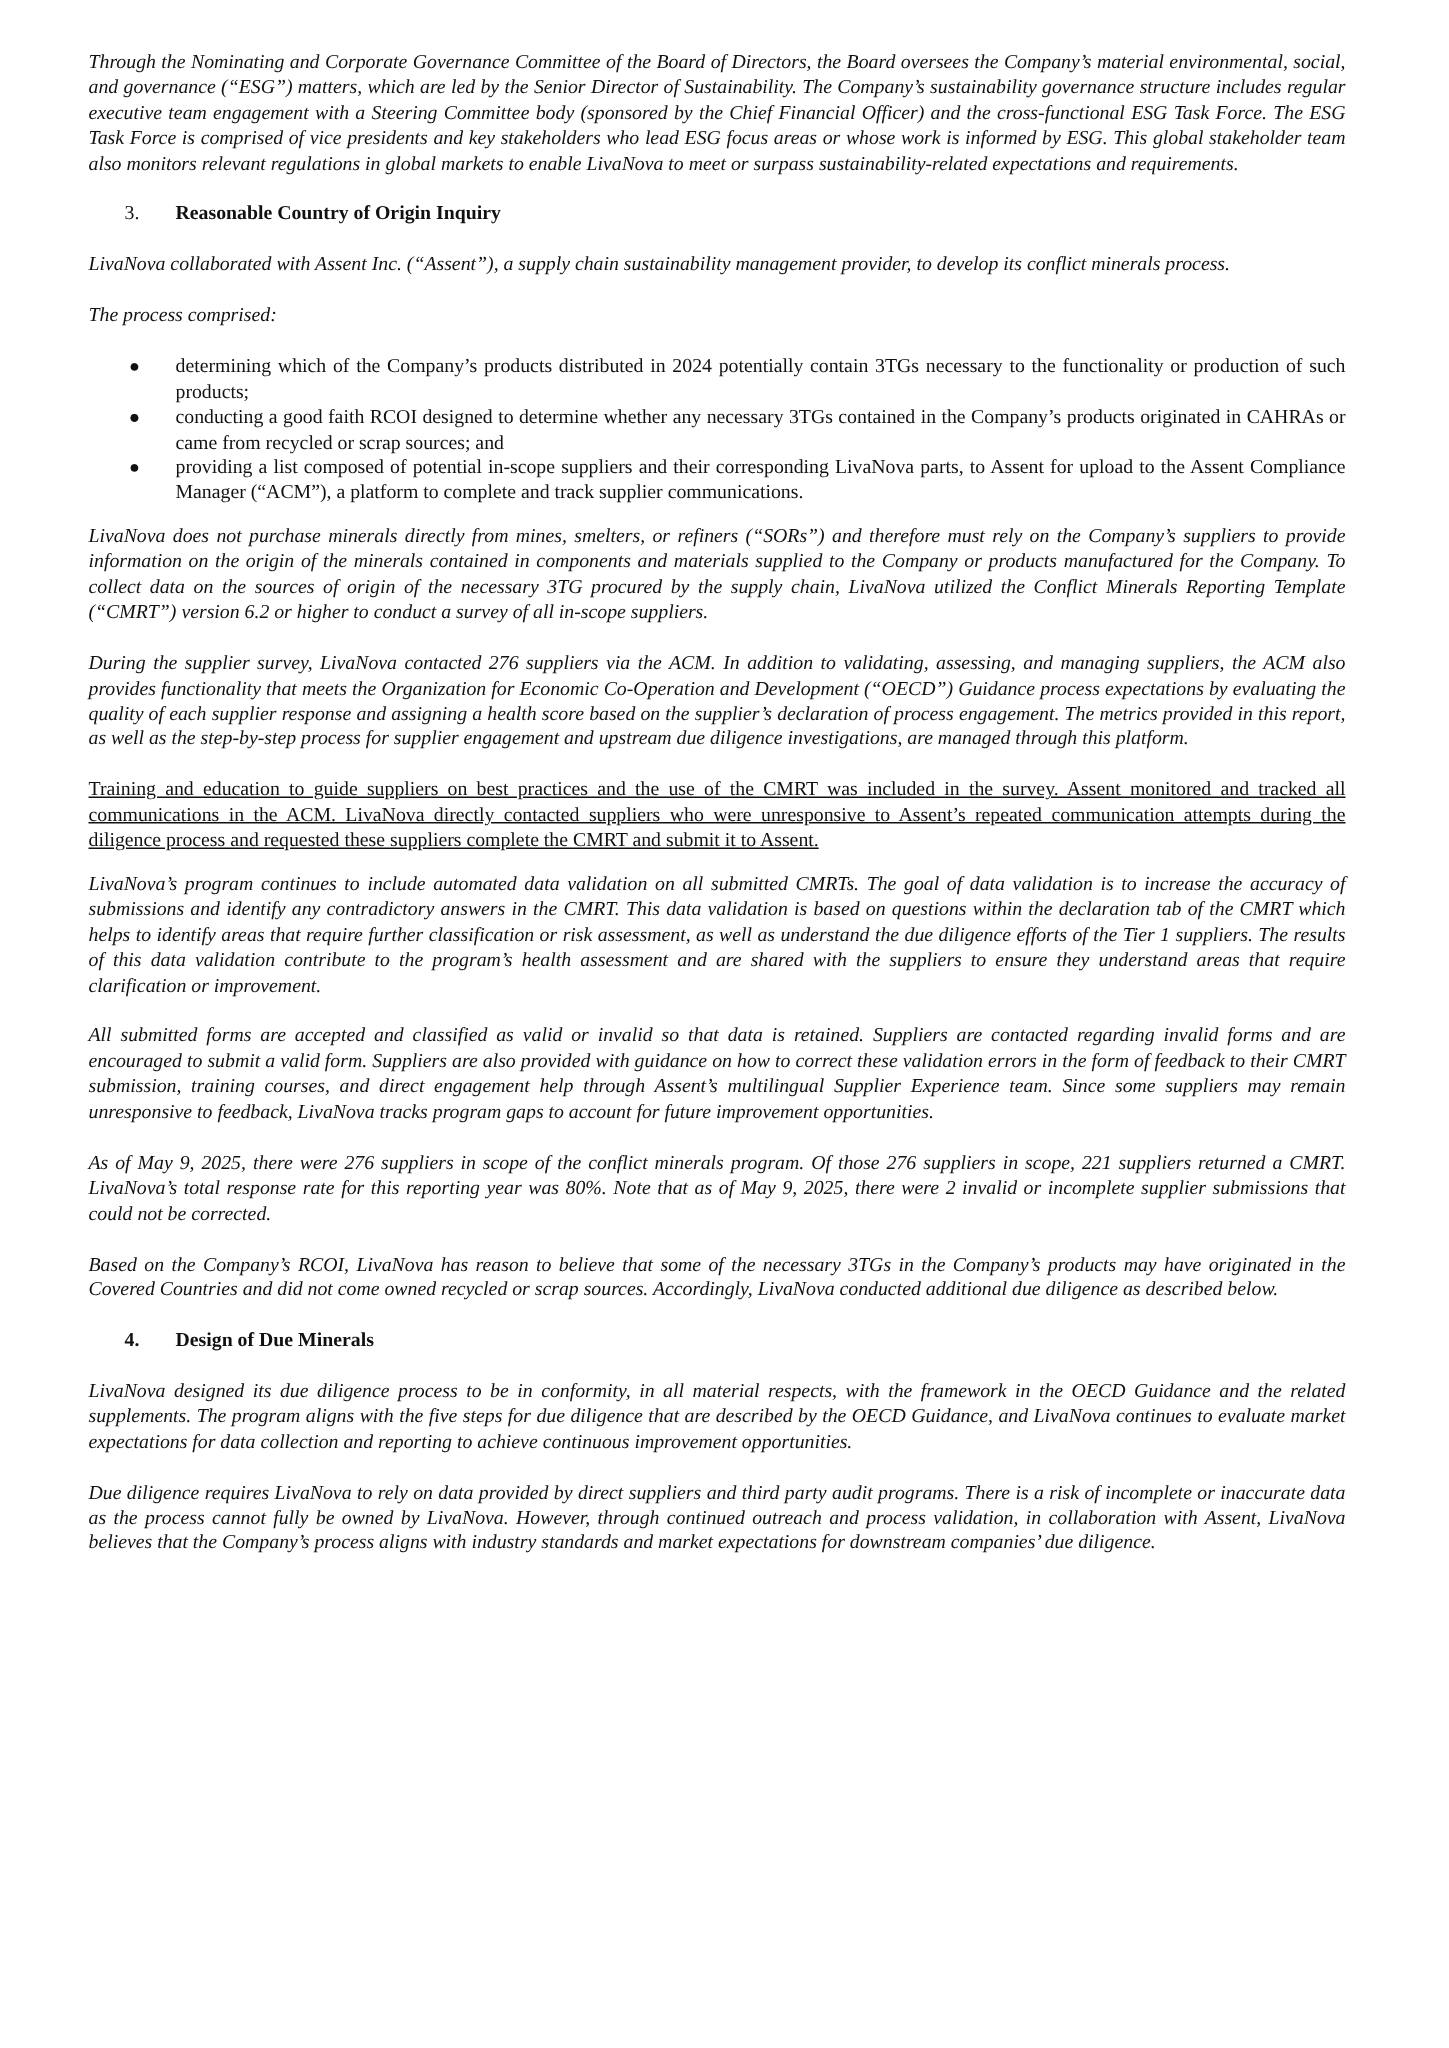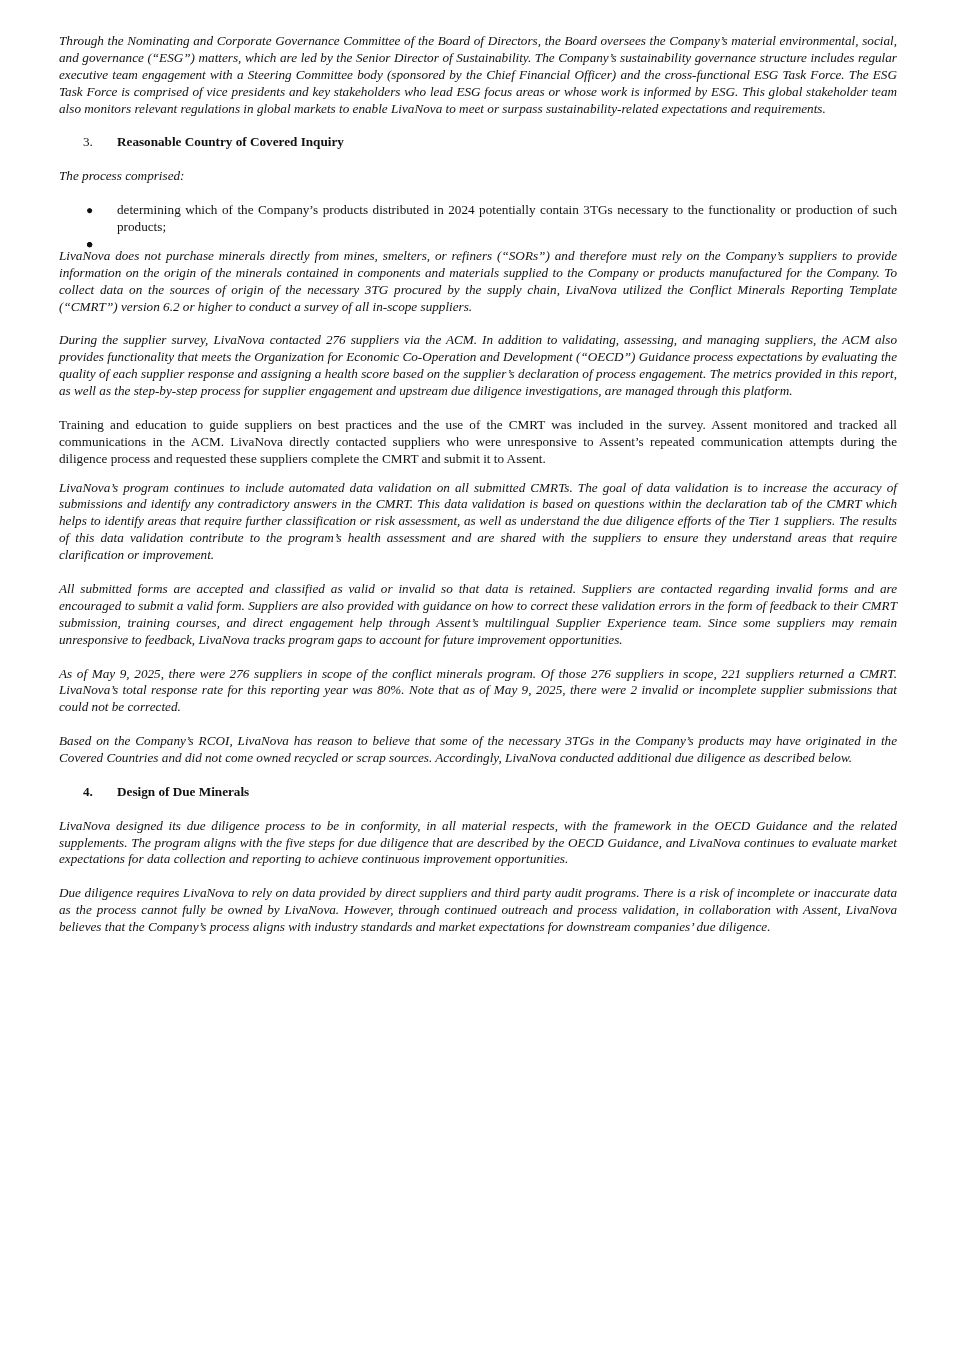--- a/index.html
+++ b/index.html
@@ -21,21 +21,21 @@
       position: absolute;
       left: 59px;
       top: 33px;
       width: 838px;
     }
     p {
       margin: 0;
       text-align: justify;
     }
     .gap-lg { margin-bottom: 16.9px; font-style: italic; }
-    .gap-md { margin-bottom: 12px; }
+    .gap-md { margin-bottom: 12px; text-decoration: underline; }
     .heading {
       margin: 0 0 16.9px 0;
       display: flex;
       align-items: baseline;
     }
     .heading .num {
       display: inline-block;
       width: 34px;
       padding-left: 24px;
     }
@@ -60,38 +60,41 @@
   </style>
 </head>
 <body>
 
 <div class="page">
 
   <p class="gap-lg">Through the Nominating and Corporate Governance Committee of the Board of Directors, the Board oversees the Company’s material environmental, social, and governance (“ESG”) matters, which are led by the Senior Director of Sustainability. The Company’s sustainability governance structure includes regular executive team engagement with a Steering Committee body (sponsored by the Chief Financial Officer) and the cross-functional ESG Task Force. The ESG Task Force is comprised of vice presidents and key stakeholders who lead ESG focus areas or whose work is informed by ESG. This global stakeholder team also monitors relevant regulations in global markets to enable LivaNova to meet or surpass sustainability-related expectations and requirements.</p>
 
   <div class="heading">
     <span class="num">3.</span>
-    <span class="title">Reasonable Country of Covered Inquiry</span>
+    <span class="title">Reasonable Country of Origin Inquiry</span>
   </div>
 
+  <p class="gap-lg">LivaNova collaborated with Assent Inc. (“Assent”), a supply chain sustainability management provider, to develop its conflict minerals process.</p>
   <p class="gap-lg">The process comprised:</p>
 
   <ul class="bullets">
     <li>
       <span class="bullet">●</span>
       <span>determining which of the Company’s products distributed in 2024 potentially contain 3TGs necessary to the functionality or production of such products;</span>
     </li>
     <li>
       <span class="bullet">●</span>
     </li>
     <li>
       <span class="bullet">●</span>
+      <span>conducting a good faith RCOI designed to determine whether any necessary 3TGs contained in the Company’s products originated in CAHRAs or came from recycled or scrap sources; and</span>
     </li>
     <li>
       <span class="bullet">●</span>
+      <span>providing a list composed of potential in-scope suppliers and their corresponding LivaNova parts, to Assent for upload to the Assent Compliance Manager (“ACM”), a platform to complete and track supplier communications.</span>
     </li>
   </ul>
 
   <p class="gap-lg">LivaNova does not purchase minerals directly from mines, smelters, or refiners (“SORs”) and therefore must rely on the Company’s suppliers to provide information on the origin of the minerals contained in components and materials supplied to the Company or products manufactured for the Company. To collect data on the sources of origin of the necessary 3TG procured by the supply chain, LivaNova utilized the Conflict Minerals Reporting Template (“CMRT”) version 6.2 or higher to conduct a survey of all in-scope suppliers.</p>
   <p class="gap-lg">During the supplier survey, LivaNova contacted 276 suppliers via the ACM. In addition to validating, assessing, and managing suppliers, the ACM also provides functionality that meets the Organization for Economic Co-Operation and Development (“OECD”) Guidance process expectations by evaluating the quality of each supplier response and assigning a health score based on the supplier’s declaration of process engagement. The metrics provided in this report, as well as the step-by-step process for supplier engagement and upstream due diligence investigations, are managed through this platform.</p>
   <p class="gap-md">Training and education to guide suppliers on best practices and the use of the CMRT was included in the survey. Assent monitored and tracked all communications in the ACM. LivaNova directly contacted suppliers who were unresponsive to Assent’s repeated communication attempts during the diligence process and requested these suppliers complete the CMRT and submit it to Assent.</p>
   <p class="gap-lg">LivaNova’s program continues to include automated data validation on all submitted CMRTs. The goal of data validation is to increase the accuracy of submissions and identify any contradictory answers in the CMRT. This data validation is based on questions within the declaration tab of the CMRT which helps to identify areas that require further classification or risk assessment, as well as understand the due diligence efforts of the Tier 1 suppliers. The results of this data validation contribute to the program’s health assessment and are shared with the suppliers to ensure they understand areas that require clarification or improvement.</p>
   <p class="gap-lg">All submitted forms are accepted and classified as valid or invalid so that data is retained. Suppliers are contacted regarding invalid forms and are encouraged to submit a valid form. Suppliers are also provided with guidance on how to correct these validation errors in the form of feedback to their CMRT submission, training courses, and direct engagement help through Assent’s multilingual Supplier Experience team. Since some suppliers may remain unresponsive to feedback, LivaNova tracks program gaps to account for future improvement opportunities.</p>
   <p class="gap-lg">As of May 9, 2025, there were 276 suppliers in scope of the conflict minerals program. Of those 276 suppliers in scope, 221 suppliers returned a CMRT. LivaNova’s total response rate for this reporting year was 80%. Note that as of May 9, 2025, there were 2 invalid or incomplete supplier submissions that could not be corrected.</p>
   <p class="gap-lg">Based on the Company’s RCOI, LivaNova has reason to believe that some of the necessary 3TGs in the Company’s products may have originated in the Covered Countries and did not come owned recycled or scrap sources. Accordingly, LivaNova conducted additional due diligence as described below.</p>

